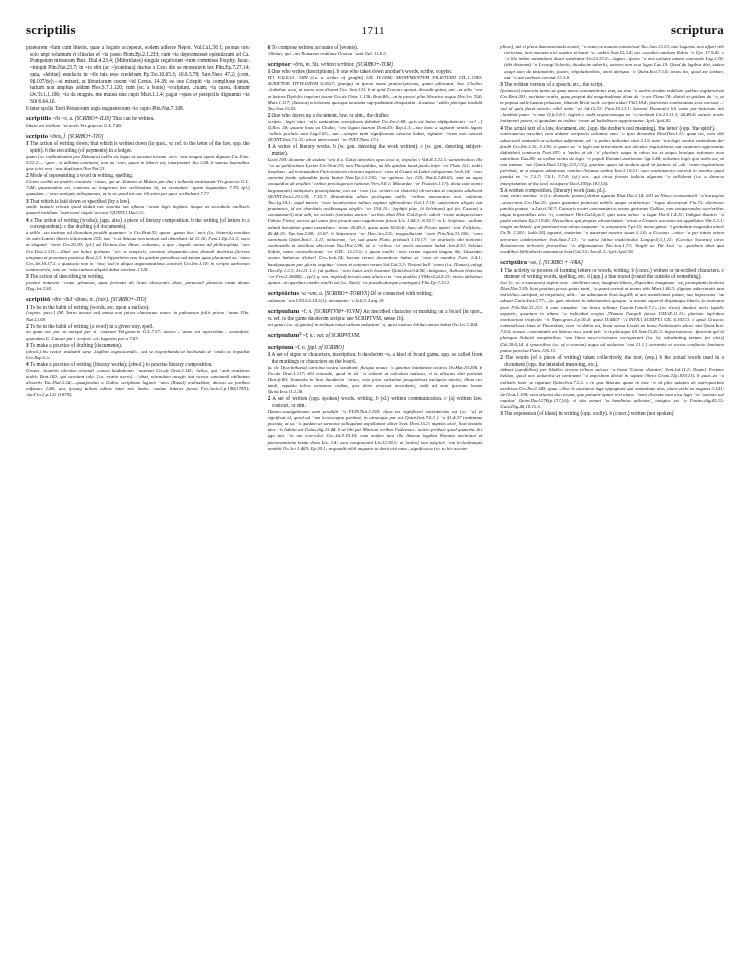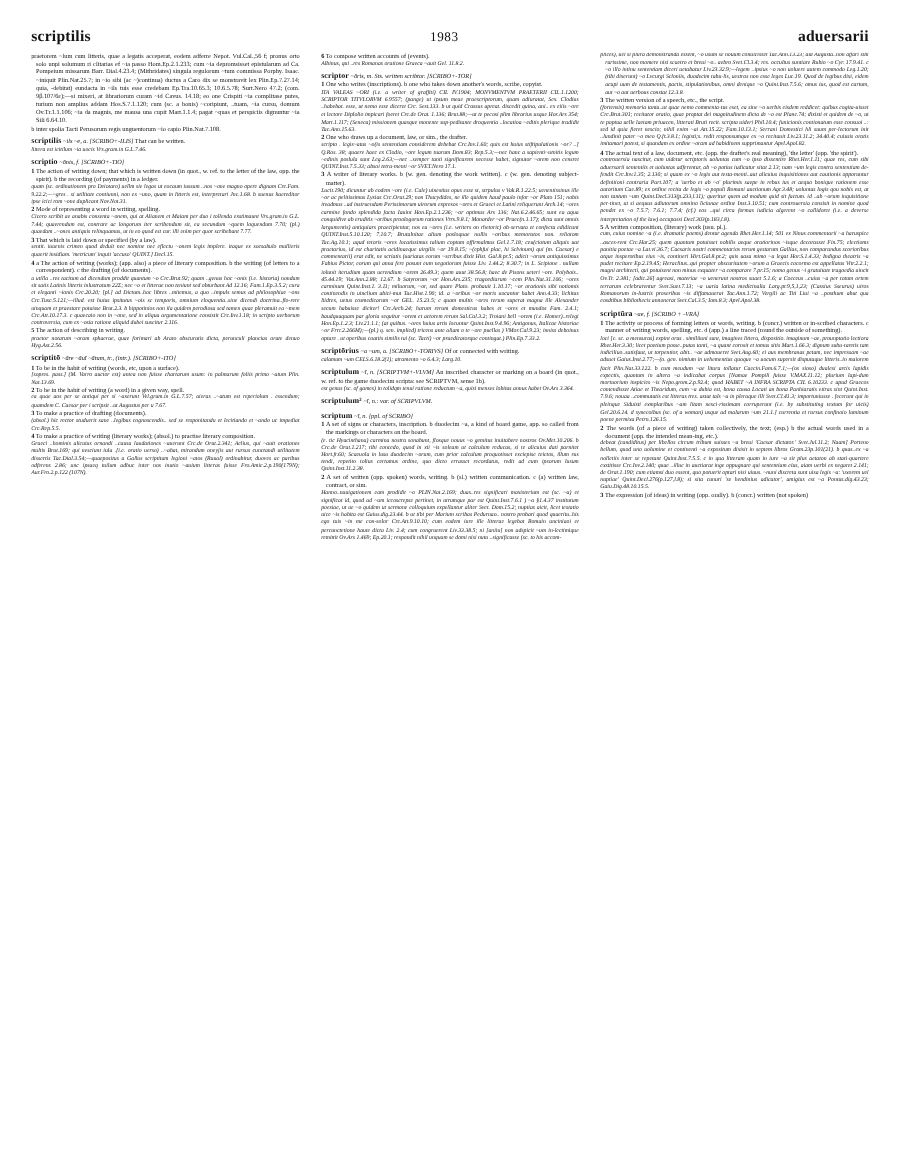--- a/index.html
+++ b/index.html
@@ -66,22 +66,22 @@
   .bnum{font-weight:bold;}
   .cite{font-style:italic;font-size:4.8px;}
 </style>
 </head>
 <body>
 
 <div class="page">
 
   <div class="runhead">
     <div class="left">scriptilis</div>
-    <div class="center">1983</div>
-    <div class="right">aduersarii</div>
+    <div class="center">1711</div>
+    <div class="right">scriptura</div>
   </div>
 
   <div class="columns">
 
     <div class="col c1">
 
       <p class="para hang">praetorem ~lum cum litteris, quae a legatis acceperat, eodem adferre Nepot. Vul.Cal.,56 f; pronus orto solo unpi solumum ri clitarias ef ~ia passo Hom.Ep.2.1.233; cum ~ia depromsisset epistularum ad Ca. Pompeium missarum Barr. Dial.4.23.4; (Mithridates) singula regulorum ~tum commissa Porphy. Isaac. ~iniquit Plin.Nat.25.7; in ~io sibi (ac ~)continua) ductus a Caro dix se monstravit lex Plin.Ep.7.27.14; quia, -debitat) eundacta in ~ils tuis esse credebam Ep.Tra.10.65.3; 10.6.5.78; Surt.Nero 47.2; (com. 9β.107/6ε);—si mixeri, at librariorum curam ~id Cavus. 14.18; eo one Crispiti ~ia complitase putes, turium non amplius addam Hos.S.7.1.120; cum (sc. a bonis) ~coripiunt, ..tuam, ~ia cursu, domum Ov.Tr.1.1.106; ~ia da magnis, me mausa una cupit Mart.1.1.4; pagat ~quas et perspiciis dignuntur ~ia Sili 6.64.10.</p>
       <p class="para hang">b inter spolia Tacti Perusorum regis unguentorum ~io capio Plin.Nat.7.108.</p>
 
       <div class="entry-head">

